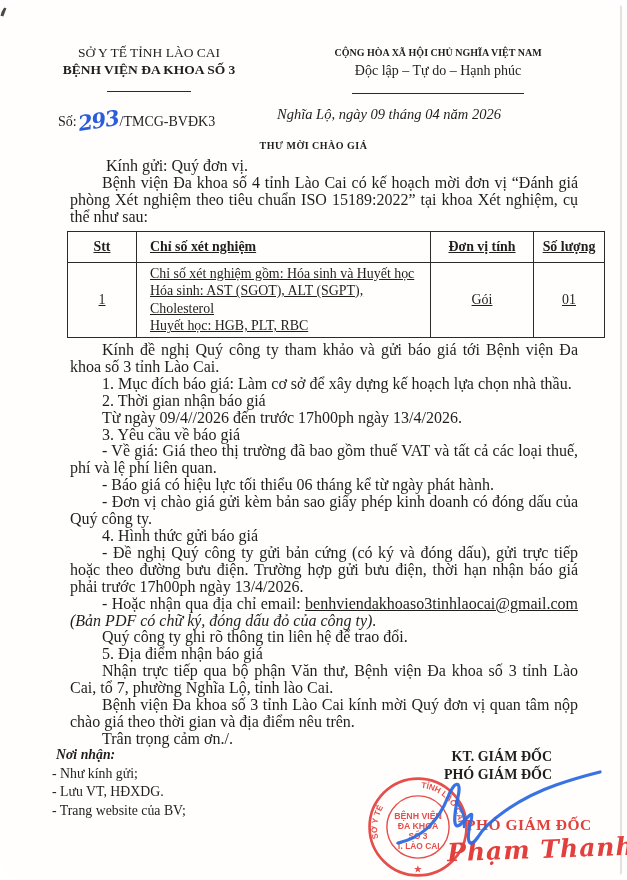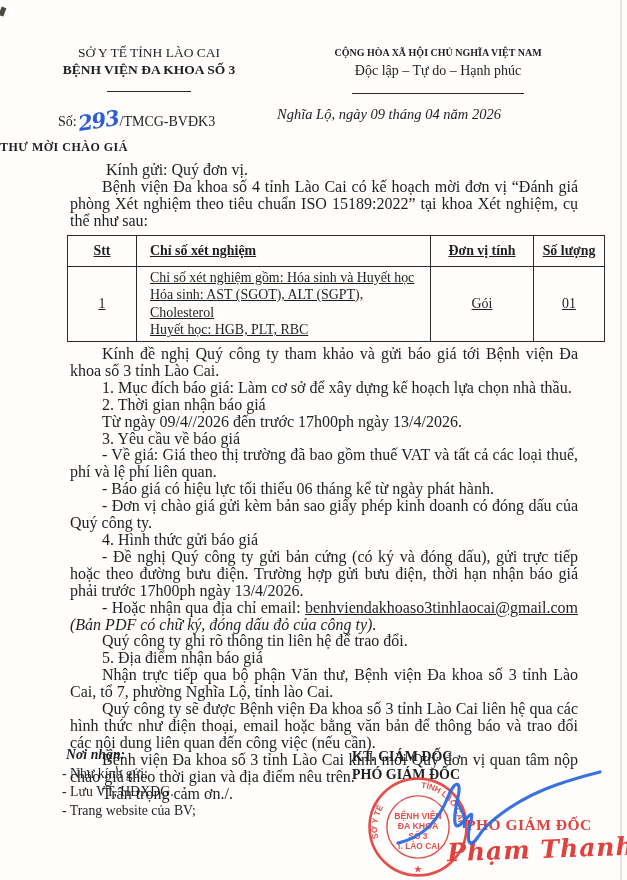--- a/index.html
+++ b/index.html
@@ -1,18 +1,18 @@
 <!DOCTYPE html>
 <html><head>
 <meta charset="utf-8">
 <style>
   html,body{margin:0;padding:0;background:#ffffff;}
   .page{
     position:relative;width:627px;height:880px;background:#fffefd;
-    font-family:"Liberation Serif", serif;color:#1e1e1e;overflow:hidden;
+    font-family:"Liberation Serif", serif;color:#1e1e1e;overflow:hidden;border-radius:20px;
   }
   
   .corner-speck{position:absolute;left:0;top:7px;width:5px;height:9px;background:#4a4a42;transform:rotate(20deg);}
   .edge-line{position:absolute;left:620px;top:0;width:2px;height:880px;background:#e3e2df;}
 
   
   .header-row{display:flex;padding:44px 28px 0 30px;}
   .hdr-left{width:238px;text-align:center;line-height:17px;}
   .hdr-left .l1{font-size:13.5px;}
   .hdr-left .l2{font-size:13.5px;font-weight:bold;}
@@ -24,44 +24,44 @@
 
   .num-date-row{display:flex;padding:8px 28px 0 30px;align-items:flex-start;}
   .doc-num{margin-left:28px;font-size:14px;white-space:nowrap;}
   .handwritten-num{
     display:inline-block;font-family:"DejaVu Serif", serif;font-style:italic;
     color:#2b5cd9;font-size:21px;font-weight:bold;transform:rotate(-9deg);
     margin:0 1px;position:relative;top:2px;letter-spacing:-1px;
   }
   .date-line{margin-left:auto;width:322px;text-align:left;font-style:italic;font-size:14.5px;}
 
-  .doc-title{font-weight:bold;font-size:12px;margin-top:9px;letter-spacing:.5px;}
+  .doc-title{text-align:center;font-weight:bold;font-size:10px;margin-top:9px;letter-spacing:.5px;}
 
   
   .body-text{margin:7px 49px 0 70px;}
   .body-text p{margin:0;font-size:16px;line-height:16.9px;text-align:justify;text-indent:32px;}
   .salutation{text-indent:36px !important;}
   .email-link{text-decoration:underline;}
   .email-note{font-style:italic;}
 
   
   table.quote-table{border-collapse:collapse;margin:5px 0 4px -3px;width:506px;table-layout:fixed;}
   .quote-table th,.quote-table td{border:1.4px solid #2b2b2b;font-size:13.9px;padding:2px 4px;text-decoration:underline;}
   .quote-table th{font-weight:bold;height:26px;}
   .col-stt{width:60px;text-align:center;}
   .col-name{width:276px;text-align:left;padding-left:13px !important;}
   .col-unit{width:94px;text-align:center;}
   .col-qty{width:62px;text-align:center;}
   .cell-lines div{line-height:17.6px;text-align:left;}
   .quote-table td.col-stt,.quote-table td.col-unit,.quote-table td.col-qty{text-align:center;}
 
   
-  .noi-nhan{position:absolute;left:62px;top:746px;font-size:13.8px;line-height:18.6px;}
+  .noi-nhan{position:absolute;left:52px;top:746px;font-size:13.8px;line-height:18.6px;}
   .noi-nhan .label{font-weight:bold;font-style:italic;padding-left:4px;}
-  .sig-heading{position:absolute;left:352px;top:748px;width:200px;text-align:left;
+  .sig-heading{position:absolute;left:352px;top:748px;width:200px;text-align:right;
     font-weight:bold;font-size:14px;line-height:18px;z-index:1;}
   .stamp-wrap{position:absolute;left:367px;top:776px;width:102px;height:102px;z-index:2;}
   .sig-svg{position:absolute;left:386px;top:757px;width:226px;height:100px;z-index:4;}
   .red-title{position:absolute;left:466px;top:816px;font-weight:bold;font-size:15.5px;
     color:#e2403c;letter-spacing:.5px;z-index:3;}
   .red-name{position:absolute;left:447px;top:833px;font-family:"DejaVu Serif", serif;
     font-style:italic;font-weight:bold;font-size:25px;color:#e2403c;z-index:3;
     transform:rotate(-2deg);white-space:nowrap;letter-spacing:1px;}
 </style>
 </head>
@@ -128,21 +128,20 @@
     <p>3. Yêu cầu về báo giá</p>
     <p>- Về giá: Giá theo thị trường đã bao gồm thuế VAT và tất cả các loại thuế, phí và lệ phí liên quan.</p>
     <p>- Báo giá có hiệu lực tối thiểu 06 tháng kể từ ngày phát hành.</p>
     <p>- Đơn vị chào giá gửi kèm bản sao giấy phép kinh doanh có đóng dấu của Quý công ty.</p>
     <p>4. Hình thức gửi báo giá</p>
     <p>- Đề nghị Quý công ty gửi bản cứng (có ký và đóng dấu), gửi trực tiếp hoặc theo đường bưu điện. Trường hợp gửi bưu điện, thời hạn nhận báo giá phải trước 17h00ph ngày 13/4/2026.</p>
     <p><span>- Hoặc nhận qua địa chỉ email: </span><span class="email-link">benhviendakhoaso3tinhlaocai@gmail.com</span><span class="email-note"> (Bản PDF có chữ ký, đóng dấu đỏ của công ty).</span></p>
     <p>Quý công ty ghi rõ thông tin liên hệ để trao đổi.</p>
     <p>5. Địa điểm nhận báo giá</p>
     <p>Nhận trực tiếp qua bộ phận Văn thư, Bệnh viện Đa khoa số 3 tỉnh Lào Cai, tổ 7, phường Nghĩa Lộ, tỉnh lào Cai.</p>
-    <p>Quý công ty sẽ được Bệnh viện Đa khoa số 3 tỉnh Lào Cai liên hệ qua các hình thức như điện thoại, email hoặc bằng văn bản để thông báo và trao đổi các nội dung liên quan đến công việc (nếu cần).</p>
     <p>Bệnh viện Đa khoa số 3 tỉnh Lào Cai kính mời Quý đơn vị quan tâm nộp chào giá theo thời gian và địa điểm nêu trên.</p>
     <p>Trân trọng cảm ơn./.</p>
   </div>
 
   <div class="noi-nhan">
     <div class="label">Nơi nhận:</div>
     <div>- Như kính gửi;</div>
     <div>- Lưu VT, HĐXDG.</div>
     <div>- Trang website của BV;</div>
   </div>

